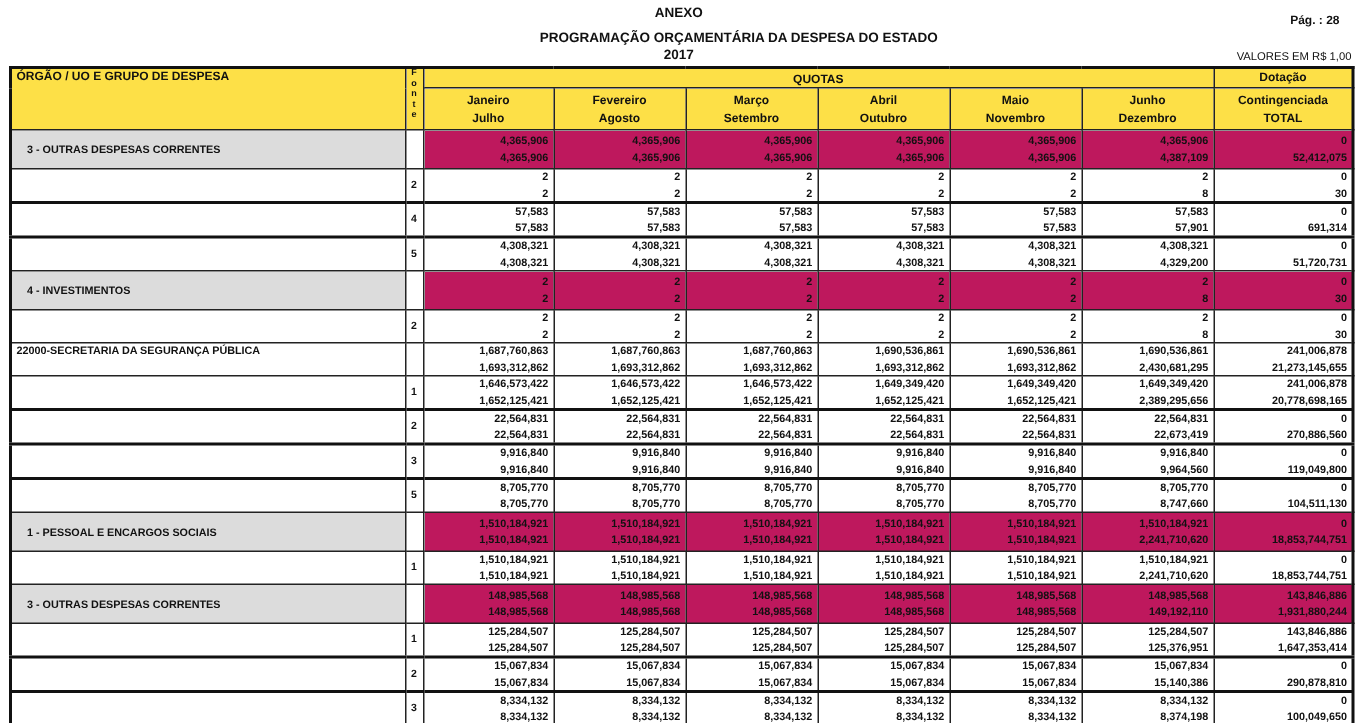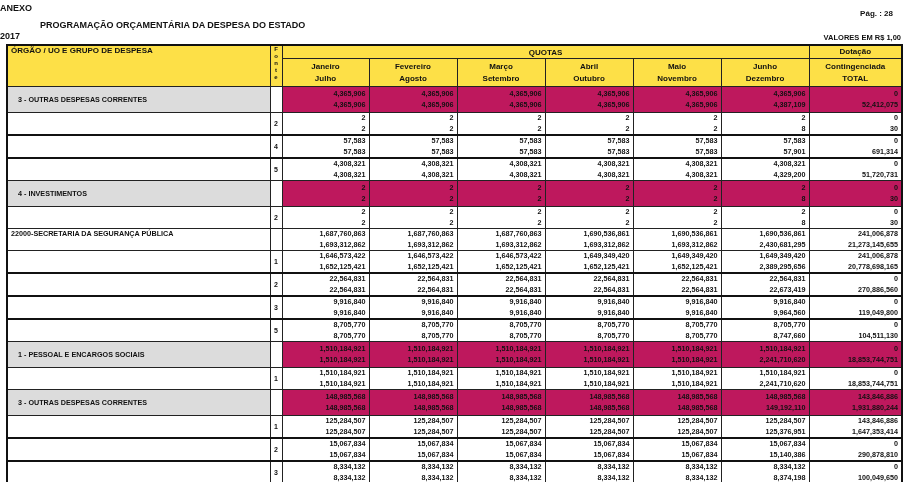--- a/index.html
+++ b/index.html
@@ -1,23 +1,23 @@
 <!DOCTYPE html>
 <html><head>
 <meta charset="utf-8">
 <style>
   html, body { margin:0; padding:0; background:#ffffff; }
   body { width:905px; height:482px; position:relative; overflow:hidden;
          font-family:"Liberation Sans", sans-serif; color:#111; }
-  .title { position:absolute; left:0; width:905px; text-align:left; font-weight:bold; font-size:9px; }
+  .title { position:absolute; left:0; width:905px; text-align:center; font-weight:bold; font-size:9px; }
   #t-annex { top:3px; }
   #t-prog { top:20px;padding-left:40px; }
   #t-year { top:31px; }
   #t-page { position:absolute; right:12px; top:9px; font-size:8px; font-weight:bold; }
-  #t-valores { position:absolute; right:4px; top:33px; font-size:7.5px; font-weight:bold;padding-left:26px; }
+  #t-valores { position:absolute; right:4px; top:33px; font-size:7.5px; font-weight:normal;padding-left:26px; }
   table.grid { position:absolute; left:6px; top:44px; width:895px; border-collapse:collapse;
                table-layout:fixed; font-size:7.2px; font-weight:bold; border:2px solid #111; }
   table.grid td, table.grid th { border:1px solid #222; padding:0 3px; overflow:hidden; white-space:nowrap; }
   th { background:#fde047; font-weight:bold; font-size:8px; text-align:center; }
   th.orgh { text-align:left; vertical-align:top; padding-top:2px; padding-left:10px; }
   th.fonte { font-size:6px; line-height:7px; padding:0; vertical-align:top; }
   th.month { line-height:12px; }
   .num { text-align:right; line-height:10.5px; }
   .gray td.g { background:#be185d; }
   td.label { vertical-align:top; padding-top:3px; }

